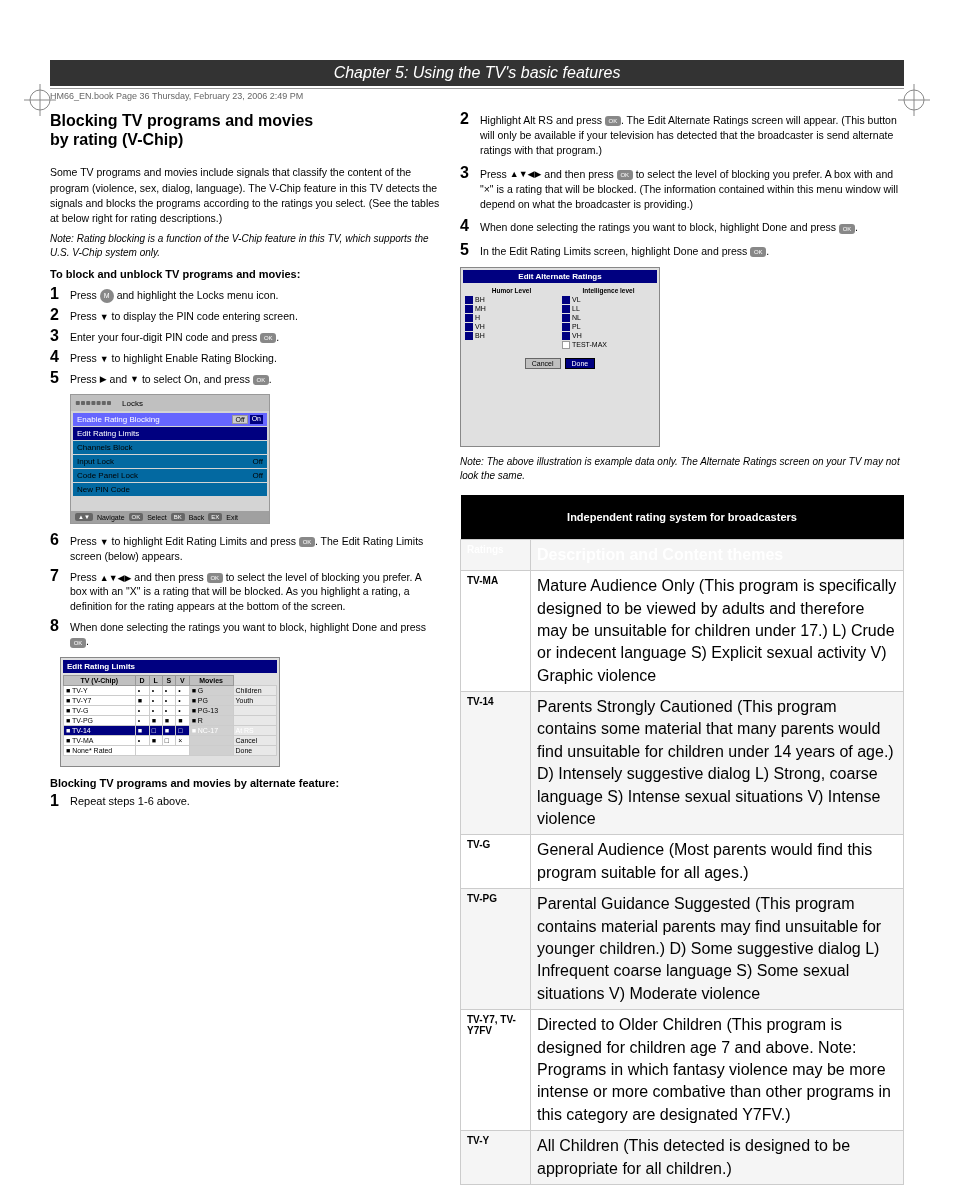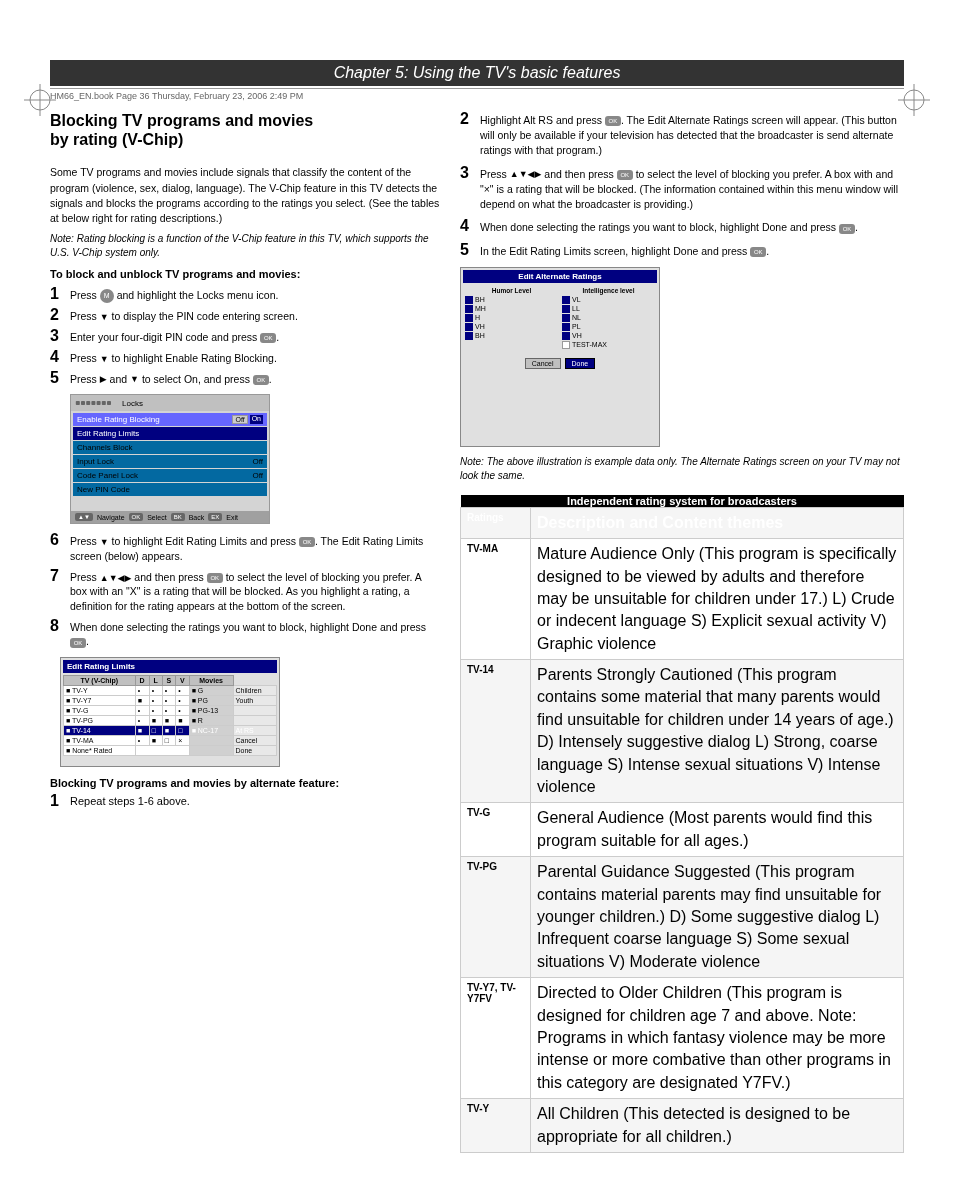--- a/index.html
+++ b/index.html
@@ -362,21 +362,21 @@
     .rating-system-table {
       width: 100%;
       border-collapse: collapse;
       font-size: 10px;
       margin-top: 12px;
     }
 
     .rating-system-table th {
       background: #000;
       color: #fff;
-      padding: 0 6px;
+      padding: 16px 6px;
       text-align: left;
     }
 
     .rating-system-table th.header-main {
       text-align: center;
       font-size: 11px;
     }
 
     .rating-system-table .col-ratings {
       width: 70px;

